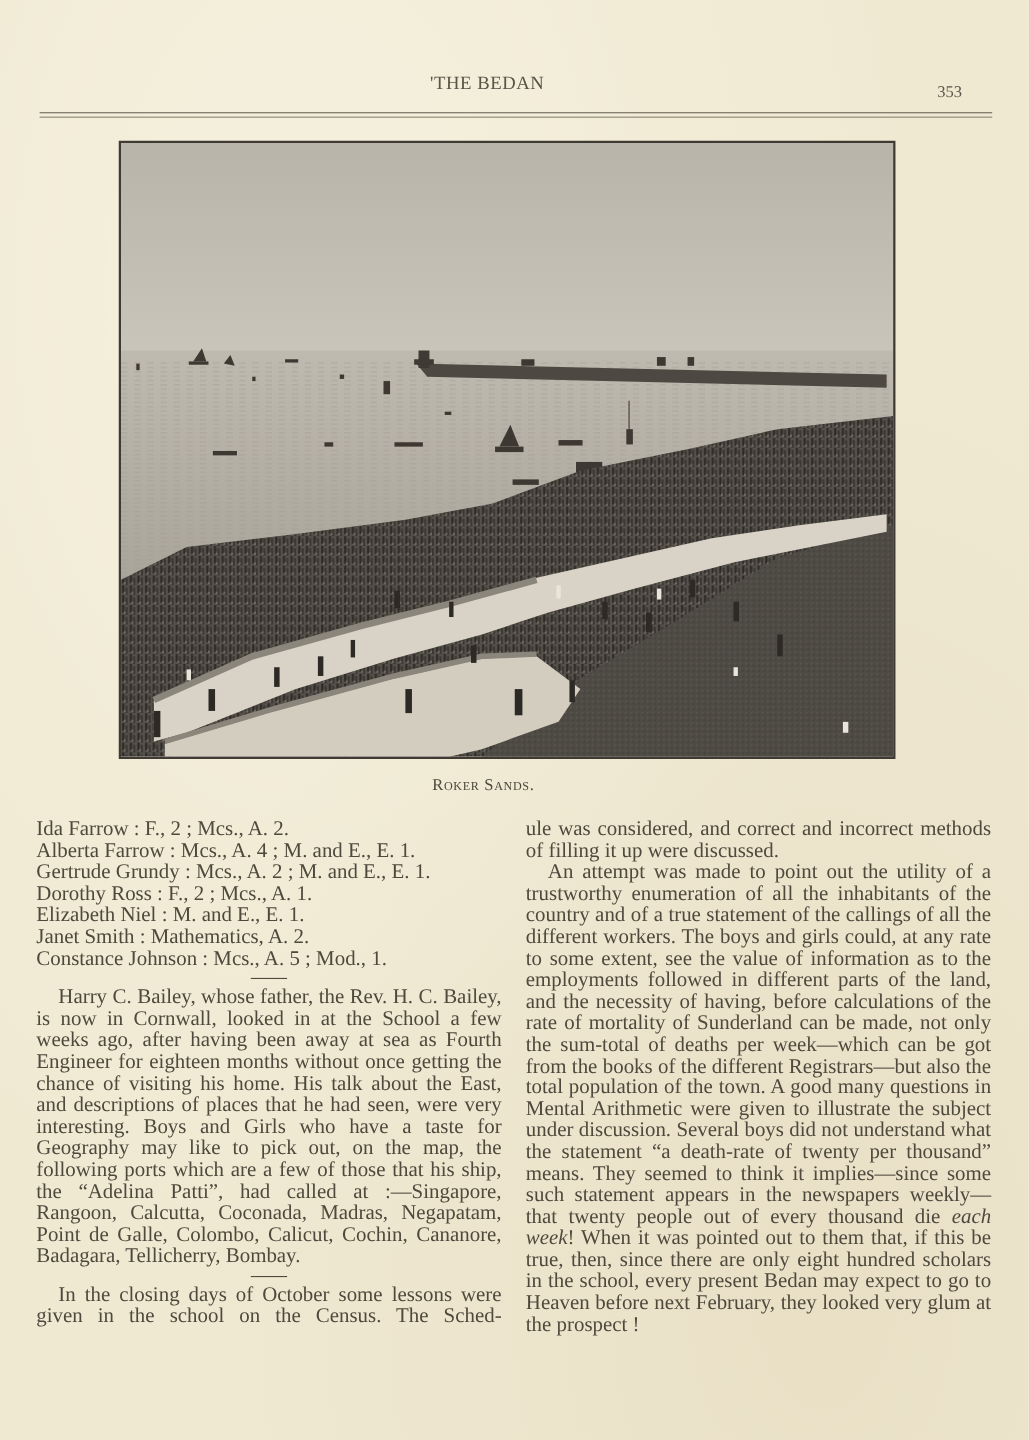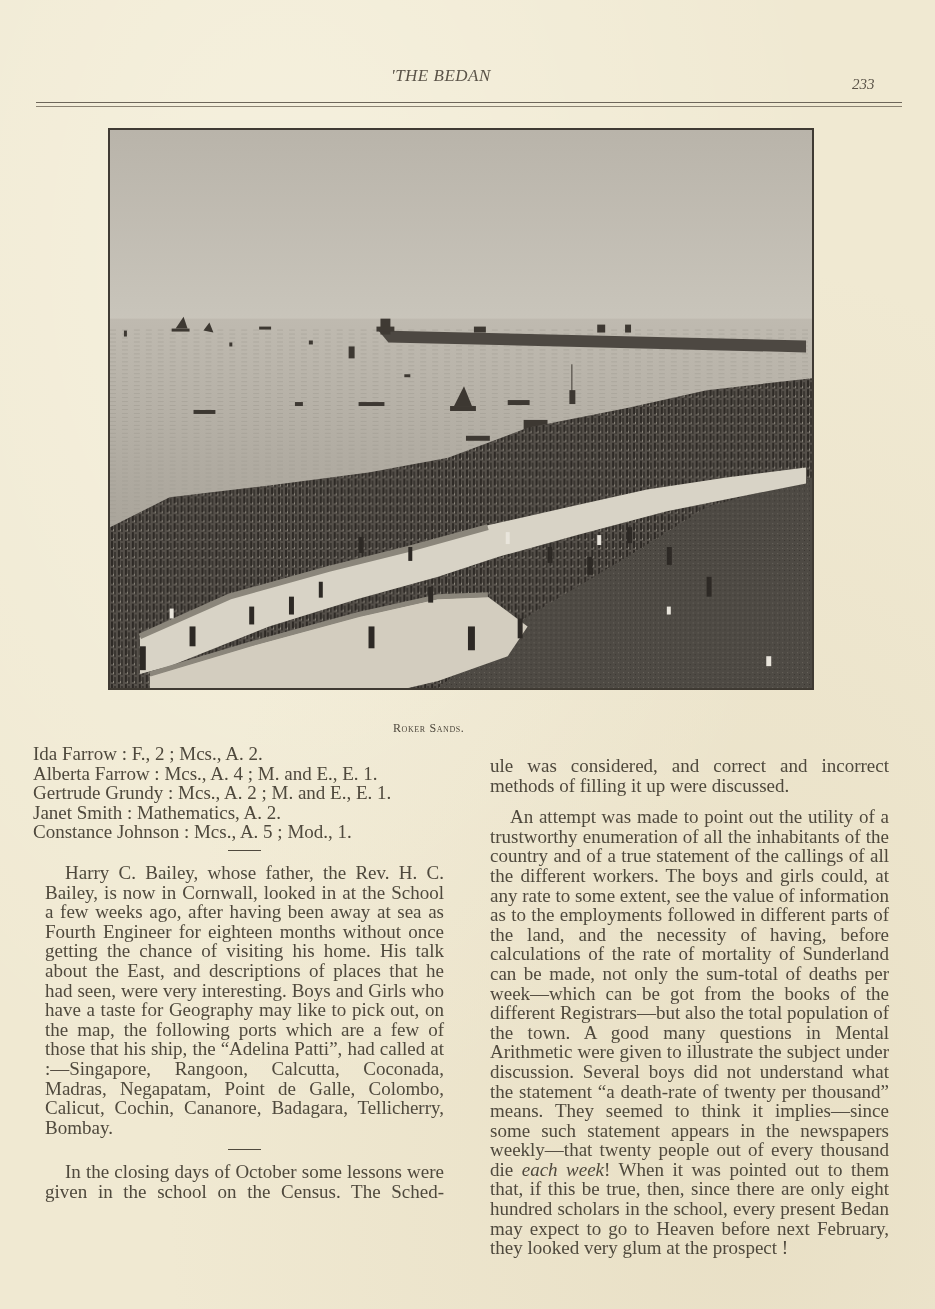--- a/index.html
+++ b/index.html
@@ -11,21 +11,21 @@
     position: relative;
   }
   .page {
     position: absolute; left: 0; top: 0; width: 935px; height: 1309px;
     background:
       radial-gradient(ellipse at 30% 20%, rgba(255,255,245,0.35), rgba(0,0,0,0) 60%),
       radial-gradient(ellipse at 80% 90%, rgba(210,195,160,0.25), rgba(0,0,0,0) 55%),
       #f0e9d2;
   }
   .running-head {
-    position: absolute; left: 0; top: 66px; width: 935px; height: 30px; font-style: italic;
+    position: absolute; left: 0; top: 66px; width: 935px; height: 30px;
   }
   .running-title {
     position: absolute; left: 391px; top: 0; width: 160px;
     font-size: 17px; letter-spacing: 0.5px; color: #5a5348;
     font-family: "Liberation Serif", serif;
   }
   .page-number {
     position: absolute; left: 852px; top: 10px;
     font-size: 15px; color: #5a5348;
   }
@@ -39,49 +39,48 @@
   }
   .photo {
     position: absolute; left: 108px; top: 128px; width: 706px; height: 562px;
     border: 2px solid #3f3a33; box-sizing: border-box;
     background: #bdb8ad;
     overflow: hidden;
   }
   .photo svg { display: block; width: 100%; height: 100%; }
   .caption {
     position: absolute; left: 393px; top: 706px;
-    font-size: 12px; letter-spacing: 0.6px; color: #4d473c;
+    font-size: 15px; letter-spacing: 0.6px; color: #4d473c;
     font-variant: small-caps;
-    margin-top: 15px;
   }
   .col {
     position: absolute; top: 744px; width: 423px;
     font-size: 19px; line-height: 19.6px;
     text-align: justify; color: #4f493d;
   }
   .col-left { left: 33px; }
   .col-right { left: 478px; width: 423px; }
   .honours .line { white-space: nowrap; }
   .short-rule {
     width: 33px; height: 0; border-top: 1px solid #4f493d;
     margin: 8px auto 7px auto;
   }
-  .para { text-indent: 20px; margin: 12px; }
+  .para { text-indent: 20px; margin: 0; }
   .para.noindent { text-indent: 0; }
   .para em { }
   .line-justify { text-align-last: justify; }
 </style>
 </head>
 <body>
 
 <div class="page">
 
   <div class="running-head">
     <div class="running-title">'THE BEDAN</div>
-    <div class="page-number">233</div>
+    <div class="page-number">353</div>
   </div>
   <div class="rule-top"></div>
   <div class="rule-bottom"></div>
 
   <div class="photo">
     <svg viewBox="0 0 706 562" preserveAspectRatio="none">
       <defs>
         <linearGradient id="sky" x1="0" y1="0" x2="0" y2="1">
           <stop offset="0" stop-color="#b9b4aa"></stop>
           <stop offset="1" stop-color="#c9c5bb"></stop>
@@ -179,20 +178,22 @@
     </svg>
   </div>
 
   <div class="caption">Roker Sands.</div>
 
   <div class="col col-left">
     <div class="honours">
       <div class="line">Ida Farrow : F., 2 ; Mcs., A. 2.</div>
       <div class="line">Alberta Farrow : Mcs., A. 4 ; M. and E., E. 1.</div>
       <div class="line">Gertrude Grundy : Mcs., A. 2 ; M. and E., E. 1.</div>
+      <div class="line">Dorothy Ross : F., 2 ; Mcs., A. 1.</div>
+      <div class="line">Elizabeth Niel : M. and E., E. 1.</div>
       <div class="line">Janet Smith : Mathematics, A. 2.</div>
       <div class="line">Constance Johnson : Mcs., A. 5 ; Mod., 1.</div>
     </div>
     <div class="short-rule"></div>
     <p class="para">Harry C. Bailey, whose father, the Rev. H. C. Bailey, is now in Cornwall, looked in at the School a few weeks ago, after having been away at sea as Fourth Engineer for eighteen months without once getting the chance of visiting his home. His talk about the East, and descriptions of places that he had seen, were very interesting. Boys and Girls who have a taste for Geography may like to pick out, on the map, the following ports which are a few of those that his ship, the “Adelina Patti”, had called at :—Singapore, Rangoon, Calcutta, Coconada, Madras, Negapatam, Point de Galle, Colombo, Calicut, Cochin, Cananore, Badagara, Tellicherry, Bombay.</p>
     <div class="short-rule"></div>
     <p class="para line-justify">In the closing days of October some lessons were given in the school on the Census. The Sched-</p>
   </div>
 
   <div class="col col-right">

